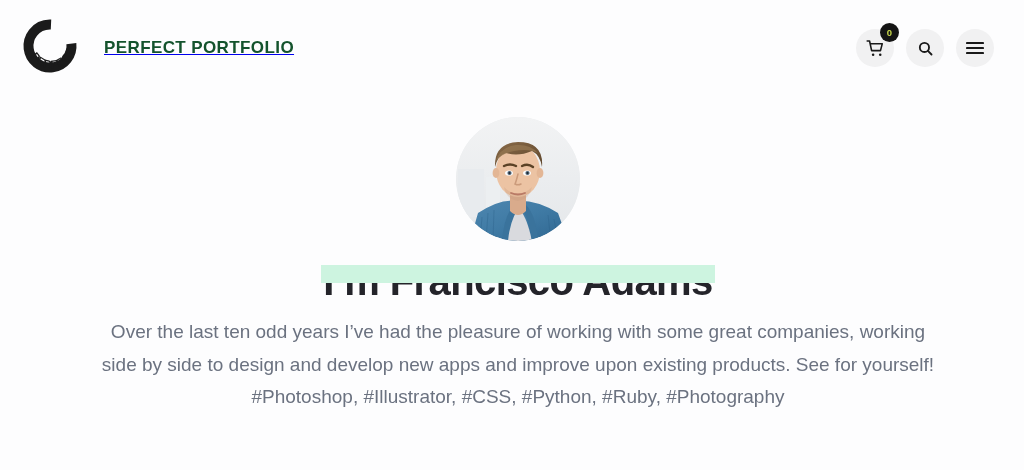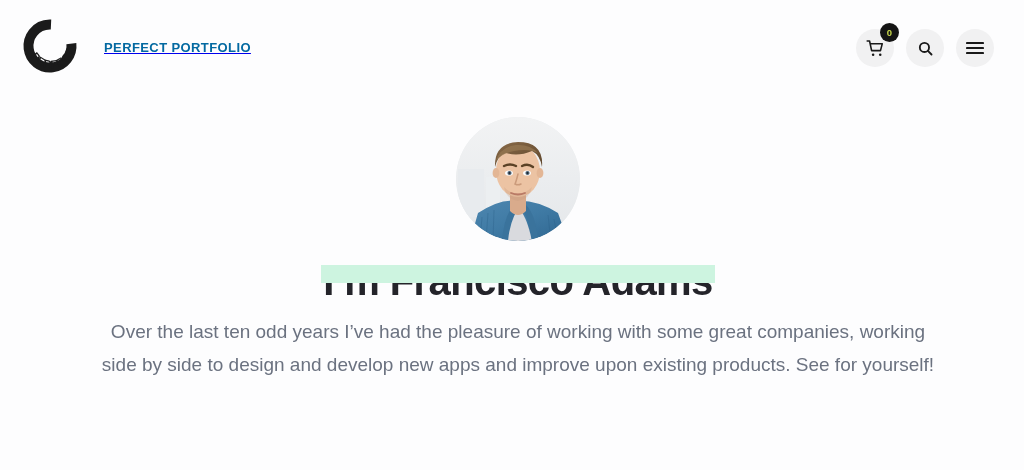--- a/index.html
+++ b/index.html
@@ -50,24 +50,24 @@
   .logo-mark svg { display: block; }
 
   .brand-text {
     margin-left: 14px;
     display: flex;
     flex-direction: column;
     justify-content: center;
   }
 
   .brand-title {
-    font-size: 13px;
+    font-size: 17px;
     font-weight: bold;
     letter-spacing: 0.4px;
-    color: #0369a1;
+    color: #14532d;
     line-height: 1.25;
   }
 
   .brand-tagline {
     font-size: 12.5px;
     font-weight: 400;
     color: #5f6673;
     line-height: 1.5;
     margin-top: 1px;
   }
@@ -320,16 +320,17 @@
 
     <div class="hero-title-wrap">
       <h1 class="hero-title">
         <span class="title-highlight"></span>
         <span>I’m Francisco Adams</span>
       </h1>
     </div>
 
     <p class="hero-body">Over the last ten odd years I’ve had the pleasure of working with some great companies, working side by side to design and develop new apps and improve upon existing products. See for yourself!</p>
 
+    <p class="hero-tags">#Photoshop, #Illustrator, #CSS, #Python, #Ruby, #Photography</p>
 
   </section>
 
 </div>
 
 </body></html>

